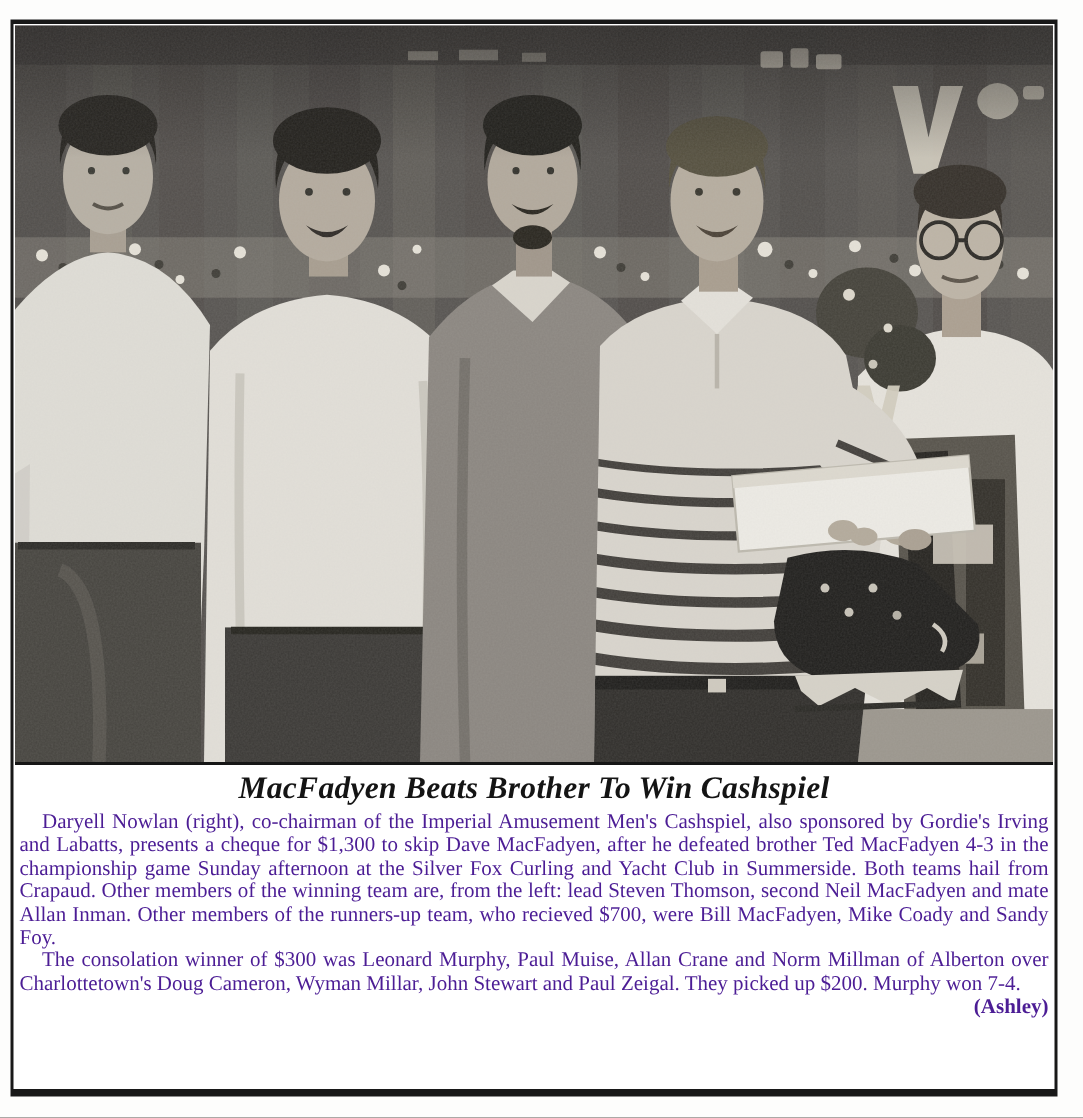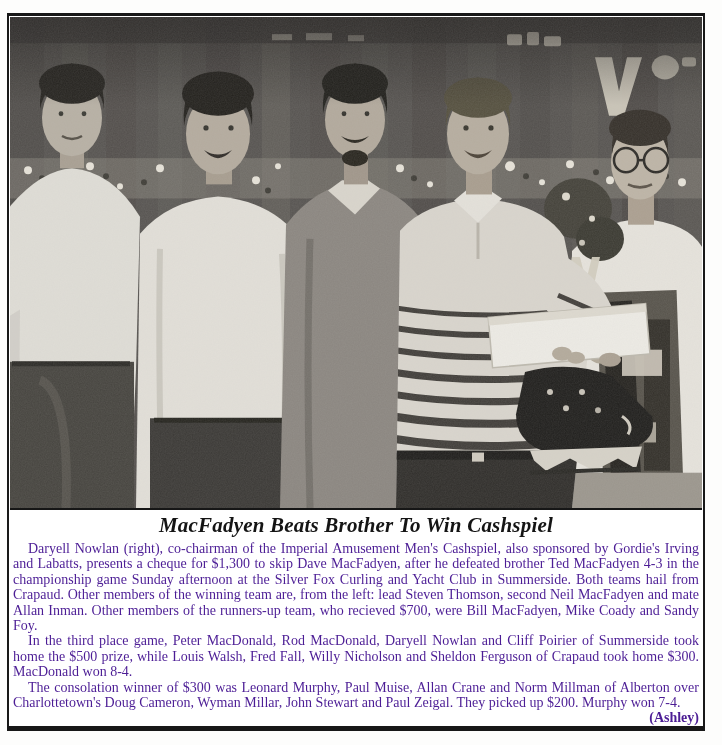--- a/index.html
+++ b/index.html
@@ -244,18 +244,17 @@
         </g>
 
         <rect x="0" y="0" width="692" height="487" fill="url(#vign)"></rect>
         <rect x="0" y="0" width="692" height="487" filter="url(#grain)" opacity=".5"></rect>
       </svg>
     </div>
 
     <div class="caption-area">
       <h1 class="headline">MacFadyen Beats Brother To Win Cashspiel</h1>
       <p class="cap">Daryell Nowlan (right), co-chairman of the Imperial Amusement Men's Cashspiel, also sponsored by Gordie's Irving and Labatts, presents a cheque for $1,300 to skip Dave MacFadyen, after he defeated brother Ted MacFadyen 4-3 in the championship game Sunday afternoon at the Silver Fox Curling and Yacht Club in Summerside. Both teams hail from Crapaud. Other members of the winning team are, from the left: lead Steven Thomson, second Neil MacFadyen and mate Allan Inman. Other members of the runners-up team, who recieved $700, were Bill MacFadyen, Mike Coady and Sandy Foy.</p>
-      <p class="cap">In the third place game, Peter MacDonald, Rod MacDonald, Daryell Nowlan and Cliff Poirier of Summerside took home the $500 prize, while Louis Walsh, Fred Fall, Willy Nicholson and Sheldon Ferguson of Crapaud took home $300. MacDonald won 8-4.</p>
       <p class="cap"><span>The consolation winner of $300 was Leonard Murphy, Paul Muise, Allan Crane and Norm Millman of Alberton over Charlottetown's Doug Cameron, Wyman Millar, John Stewart and Paul Zeigal. They picked up $200. Murphy won 7-4.</span><span class="credit">(Ashley)</span></p>
     </div>
 
   </div>
 </div>
 
 </body></html>

